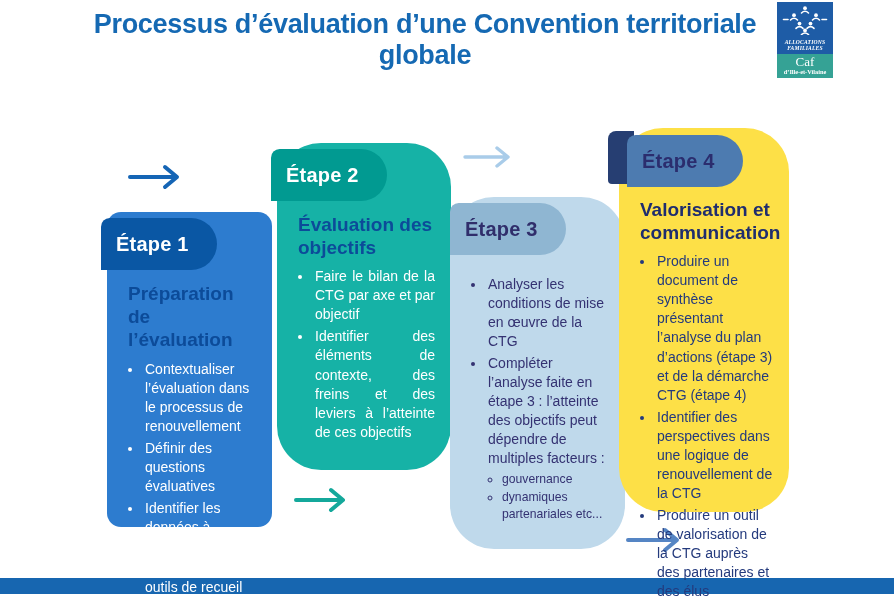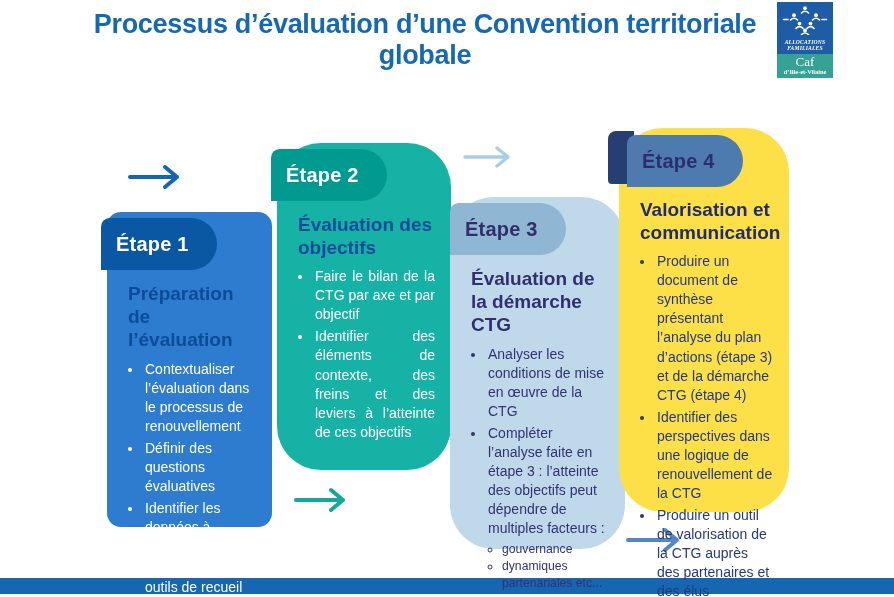--- a/index.html
+++ b/index.html
@@ -109,21 +109,20 @@
       <ul class="bullets" style="color: rgb(255, 255, 255);">
           <li>Faire le bilan de la CTG par axe et par objectif</li>
           <li>Identifier des éléments de contexte, des freins et des leviers à l’atteinte de ces objectifs</li>
         </ul>
     </div>
   </div>
 
   <div class="card step3" style="background: rgb(191, 217, 235);">
     <div class="tab" style="background: rgb(143, 182, 210); color: rgb(48, 46, 107);">Étape 3</div>
     <div class="content">
-      <div class="heading" style="color: rgb(49, 47, 112);">Évaluation de la démarche CTG</div>
       <ul class="bullets" style="color: rgb(52, 50, 114);">
           <li>Analyser les conditions de mise en œuvre de la CTG</li>
           <li>Compléter l’analyse faite en étape 3 : l’atteinte des objectifs peut dépendre de multiples facteurs :</li>
         </ul>
       <ul class="sub-bullets" style="color: rgb(52, 50, 114);">
           <li>gouvernance</li>
           <li>dynamiques partenariales etc...</li>
         </ul>
     </div>
   </div>

